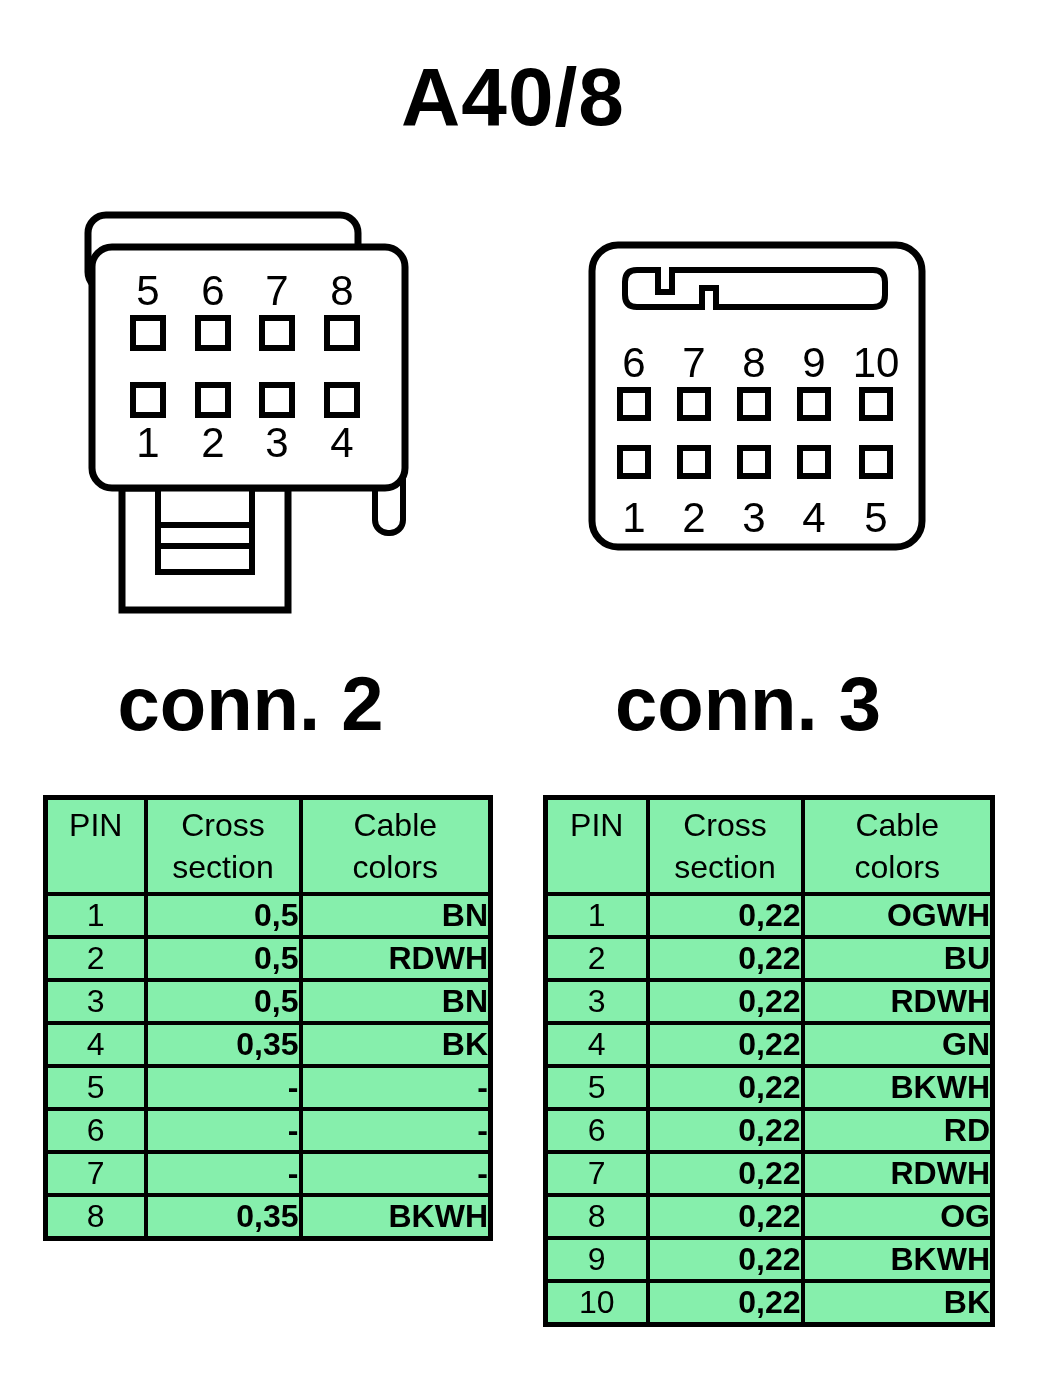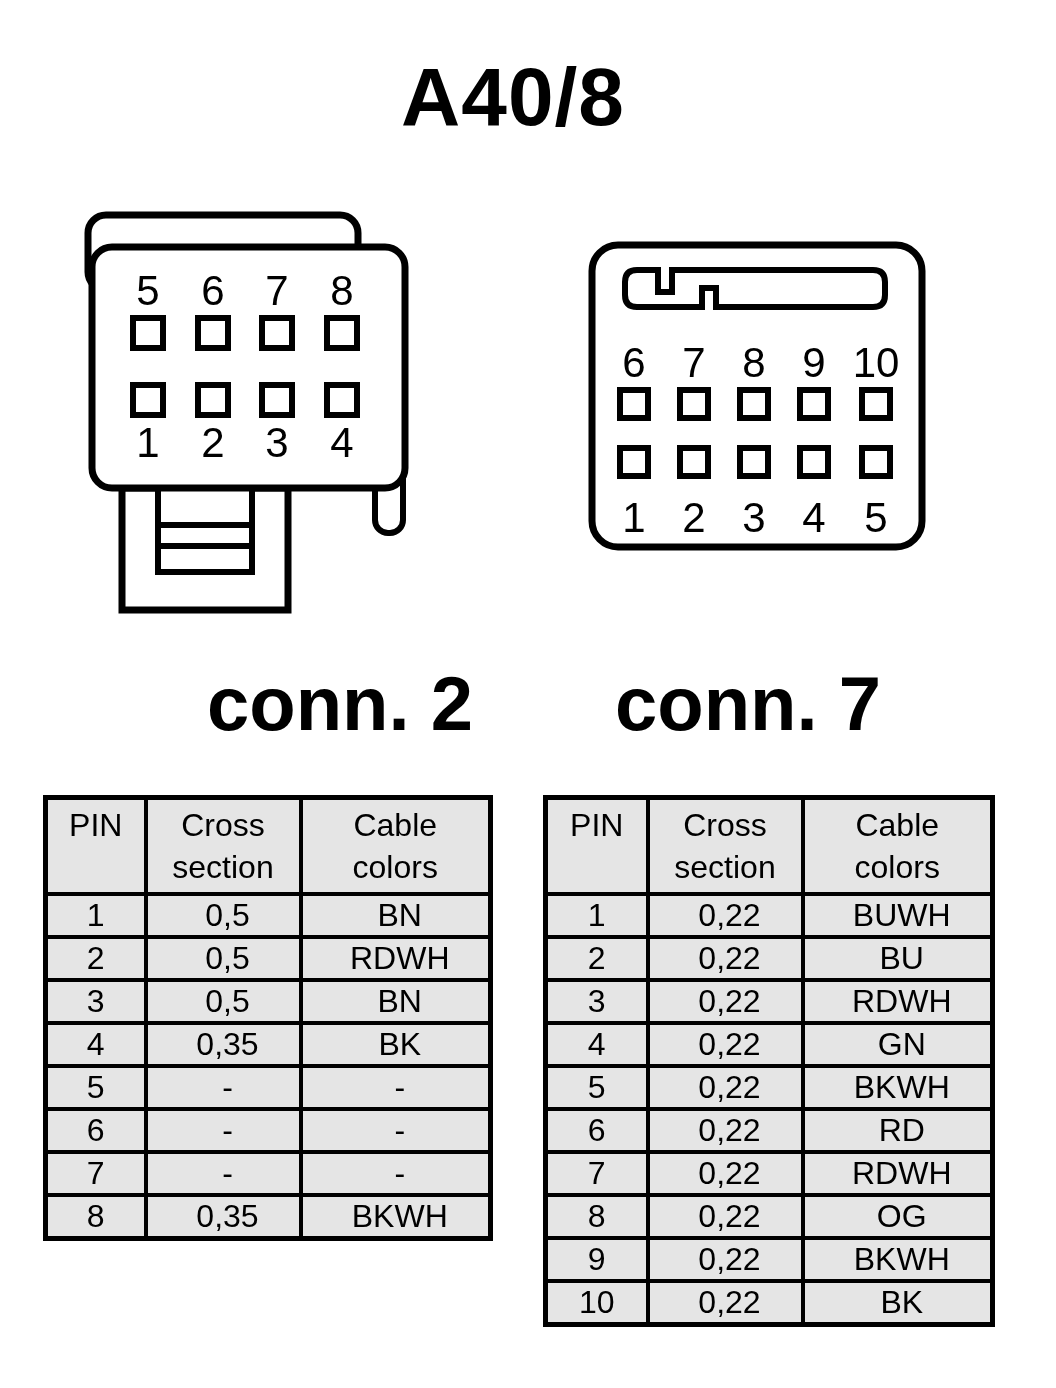--- a/index.html
+++ b/index.html
@@ -21,38 +21,38 @@
     letter-spacing: 1px;
   }
   .conn-label {
     position: absolute;
     top: 666px;
     text-align: center;
     font-size: 76px;
     font-weight: bold;
     line-height: 1;
   }
-  .conn-label.c2 { left: 28px;  width: 445px; text-align: right; }
+  .conn-label.c2 { left: 28px;  width: 445px; }
   .conn-label.c3 { left: 528px; width: 440px; }
 
   svg.connector { position: absolute; }
   svg.connector .shape { fill: #ffffff; stroke: #000000; }
   svg.connector .thick { stroke-width: 7px; }
   svg.connector .thin  { stroke-width: 6px; }
   .pin-num {
     font-family: "Liberation Sans", sans-serif;
     font-size: 42px;
     fill: #000000;
     text-anchor: middle;
   }
 
   table.pin-table {
     position: absolute;
     border-collapse: collapse;
-    background: #e5e5e5;
+    background: #86efac;
     font-size: 32px;
     table-layout: fixed;
     border: 5px solid #000000;
   }
   table.pin-table.left  { left: 43px;  top: 795px; width: 445px; }
   table.pin-table.right { left: 543px; top: 795px; width: 447px; }
   .pin-table th, .pin-table td { border: 4px solid #000000; overflow: hidden; }
   .pin-table th {
     font-weight: normal;
     vertical-align: top;
@@ -61,21 +61,21 @@
     line-height: 42px;
     padding: 4px 10px 0 10px;
   }
   .pin-table td {
     height: 39px;
     line-height: 39px;
     padding: 0;
   }
   .pin-table td:first-child { text-align: center; }
   .pin-table td:nth-child(2),
-  .pin-table td:nth-child(3) { text-align: center; padding-left: 9px; }
+  .pin-table td:nth-child(3) { text-align: right; padding-left: 9px; font-weight: bold; }
 </style>
 </head>
 <body>
 
 <div class="page">
 
   <div class="title">A40/8</div>
 
   <svg class="connector" style="left:80px; top:205px;" width="340" height="420" viewBox="0 0 340 420">
     <rect class="shape thick" x="8" y="10" width="270" height="75" rx="18"></rect>
@@ -126,21 +126,21 @@
     <text class="pin-num" x="239" y="147">9</text>
     <text class="pin-num" x="301" y="147">10</text>
     <text class="pin-num" x="59" y="302">1</text>
     <text class="pin-num" x="119" y="302">2</text>
     <text class="pin-num" x="179" y="302">3</text>
     <text class="pin-num" x="239" y="302">4</text>
     <text class="pin-num" x="301" y="302">5</text>
   </svg>
 
   <div class="conn-label c2">conn. 2</div>
-  <div class="conn-label c3">conn. 7</div>
+  <div class="conn-label c3">conn. 3</div>
 
   <table class="pin-table left">
     <colgroup>
         <col style="width:100px">
         <col style="width:155px">
         <col style="width:190px">
       </colgroup>
     <thead>
       <tr>
         <th>PIN</th>
@@ -202,21 +202,21 @@
       <tr>
         <th>PIN</th>
         <th>Cross section</th>
         <th>Cable colors</th>
       </tr>
     </thead>
     <tbody>
         <tr>
           <td>1</td>
           <td>0,22</td>
-          <td>BUWH</td>
+          <td>OGWH</td>
         </tr>
         <tr>
           <td>2</td>
           <td>0,22</td>
           <td>BU</td>
         </tr>
         <tr>
           <td>3</td>
           <td>0,22</td>
           <td>RDWH</td>

